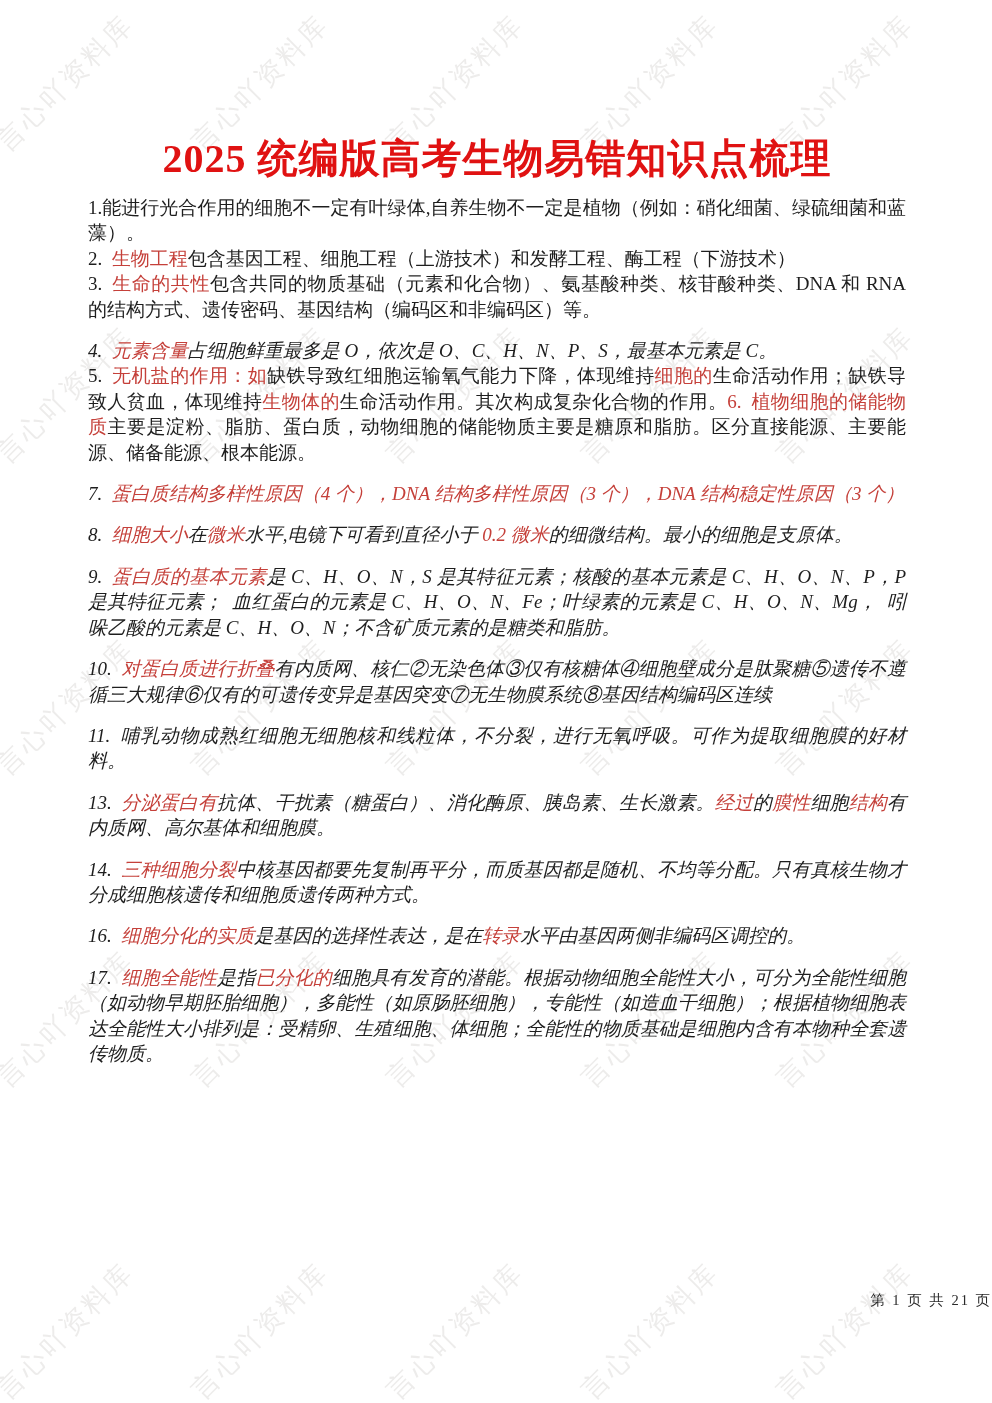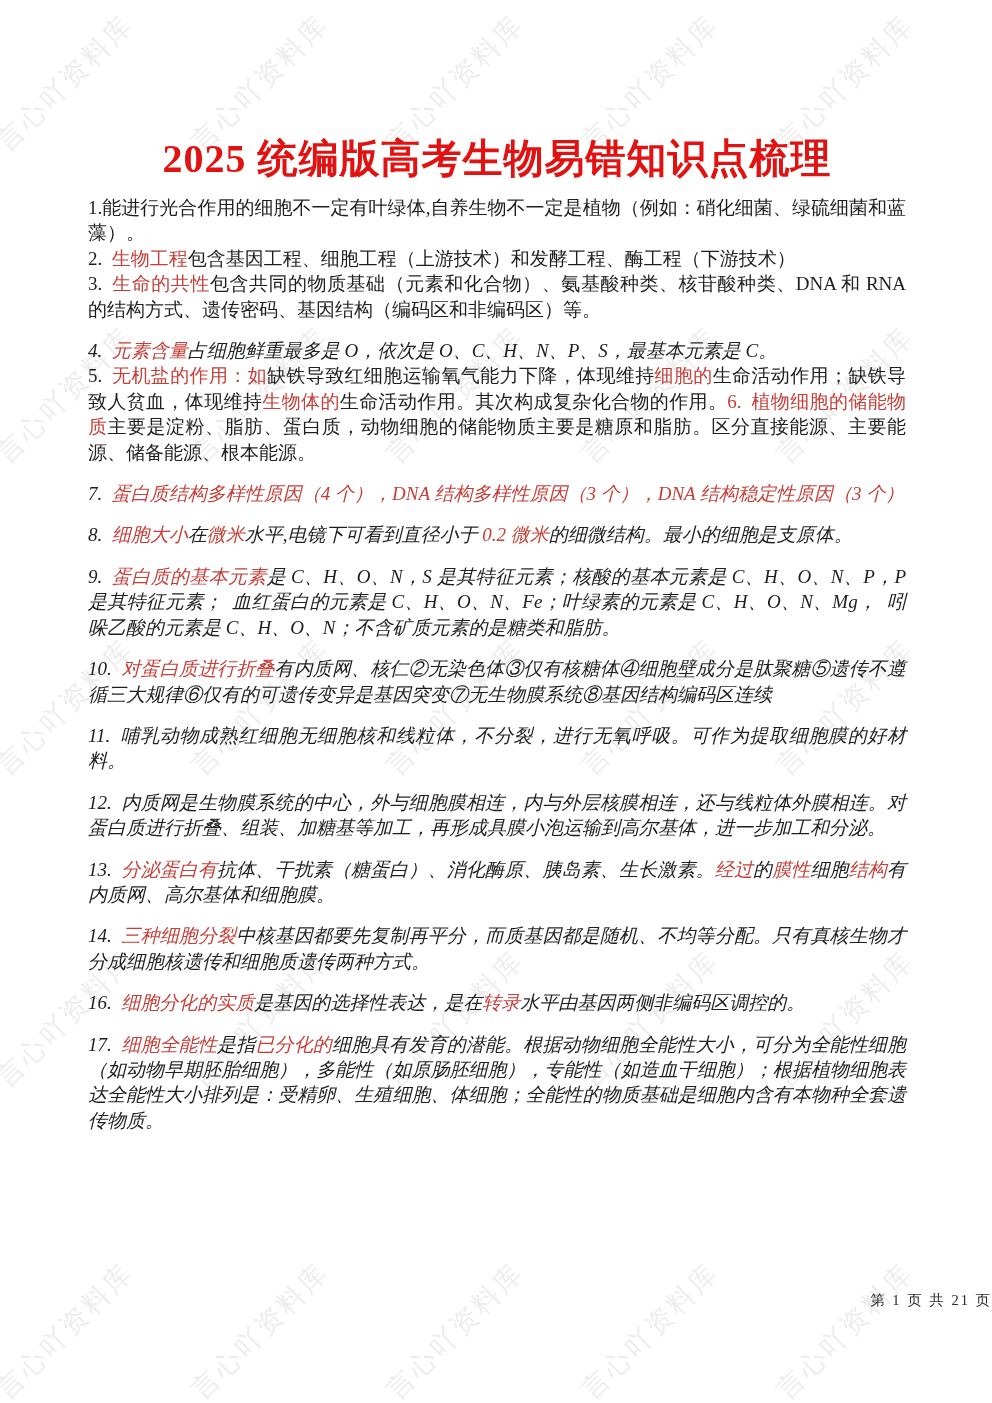--- a/index.html
+++ b/index.html
@@ -103,21 +103,20 @@
         <p class="para"><span class="seg-black">1.能进行光合作用的细胞不一定有叶绿体,自养生物不一定是植物（例如：硝化细菌、绿硫细菌和蓝藻）。</span></p>
         <p class="para"><span class="seg-black">2. </span><span class="seg-red">生物工程</span><span class="seg-black">包含基因工程、细胞工程（上游技术）和发酵工程、酶工程（下游技术）</span></p>
         <p class="para"><span class="seg-black">3. </span><span class="seg-red">生命的共性</span><span class="seg-black">包含共同的物质基础（元素和化合物）、氨基酸种类、核苷酸种类、DNA 和 RNA 的结构方式、遗传密码、基因结构（编码区和非编码区）等。</span></p>
         <p class="para gap"><span class="seg-black">4. </span><span class="seg-red">元素含量</span><span class="seg-black">占细胞鲜重最多是 O，依次是 O、C、H、N、P、S，最基本元素是 C。</span></p>
         <p class="para"><span class="seg-black">5. </span><span class="seg-red">无机盐的作用：如</span><span class="seg-black">缺铁导致红细胞运输氧气能力下降，体现维持</span><span class="seg-red">细胞的</span><span class="seg-black">生命活动作用；缺铁导致人贫血，体现维持</span><span class="seg-red">生物体的</span><span class="seg-black">生命活动作用。其次构成复杂化合物的作用。</span><span class="seg-red">6. 植物细胞的储能物质</span><span class="seg-black">主要是淀粉、脂肪、蛋白质，动物细胞的储能物质主要是糖原和脂肪。区分直接能源、主要能源、储备能源、根本能源。</span></p>
         <p class="para gap"><span class="seg-black">7. </span><span class="seg-red">蛋白质结构多样性原因（4 个），DNA 结构多样性原因（3 个），DNA 结构稳定性原因（3 个）</span></p>
         <p class="para gap"><span class="seg-black">8. </span><span class="seg-red">细胞大小</span><span class="seg-black">在</span><span class="seg-red">微米</span><span class="seg-black">水平,电镜下可看到直径小于 </span><span class="seg-red">0.2 微米</span><span class="seg-black">的细微结构。最小的细胞是支原体。</span></p>
         <p class="para gap"><span class="seg-black">9. </span><span class="seg-red">蛋白质的基本元素</span><span class="seg-black">是 C、H、O、N，S 是其特征元素；核酸的基本元素是 C、H、O、N、P，P 是其特征元素； 血红蛋白的元素是 C、H、O、N、Fe；叶绿素的元素是 C、H、O、N、Mg， 吲哚乙酸的元素是 C、H、O、N；不含矿质元素的是糖类和脂肪。</span></p>
         <p class="para gap"><span class="seg-black">10. </span><span class="seg-red">对蛋白质进行折叠</span><span class="seg-black">有内质网、核仁②无染色体③仅有核糖体④细胞壁成分是肽聚糖⑤遗传不遵循三大规律⑥仅有的可遗传变异是基因突变⑦无生物膜系统⑧基因结构编码区连续</span></p>
         <p class="para gap"><span class="seg-black">11. 哺乳动物成熟红细胞无细胞核和线粒体，不分裂，进行无氧呼吸。可作为提取细胞膜的好材料。</span></p>
-        <p class="para gap"><span class="seg-black">12. 内质网是生物膜系统的中心，外与细胞膜相连，内与外层核膜相连，还与线粒体外膜相连。对蛋白质进行折叠、组装、加糖基等加工，再形成具膜小泡运输到高尔基体，进一步加工和分泌。</span></p>
         <p class="para gap"><span class="seg-black">13. </span><span class="seg-red">分泌蛋白有</span><span class="seg-black">抗体、干扰素（糖蛋白）、消化酶原、胰岛素、生长激素。</span><span class="seg-red">经过</span><span class="seg-black">的</span><span class="seg-red">膜性</span><span class="seg-black">细胞</span><span class="seg-red">结构</span><span class="seg-black">有内质网、高尔基体和细胞膜。</span></p>
         <p class="para gap"><span class="seg-black">14. </span><span class="seg-red">三种细胞分裂</span><span class="seg-black">中核基因都要先复制再平分，而质基因都是随机、不均等分配。只有真核生物才分成细胞核遗传和细胞质遗传两种方式。</span></p>
         <p class="para gap"><span class="seg-black">16. </span><span class="seg-red">细胞分化的实质</span><span class="seg-black">是基因的选择性表达，是在</span><span class="seg-red">转录</span><span class="seg-black">水平由基因两侧非编码区调控的。</span></p>
         <p class="para gap"><span class="seg-black">17. </span><span class="seg-red">细胞全能性</span><span class="seg-black">是指</span><span class="seg-red">已分化的</span><span class="seg-black">细胞具有发育的潜能。根据动物细胞全能性大小，可分为全能性细胞（如动物早期胚胎细胞），多能性（如原肠胚细胞），专能性（如造血干细胞）；根据植物细胞表达全能性大小排列是：受精卵、生殖细胞、体细胞；全能性的物质基础是细胞内含有本物种全套遗传物质。</span></p>
       </div>
   </div>
   <div class="page-footer">第 1 页 共 21 页</div>
 </div>
 
 </body></html>

